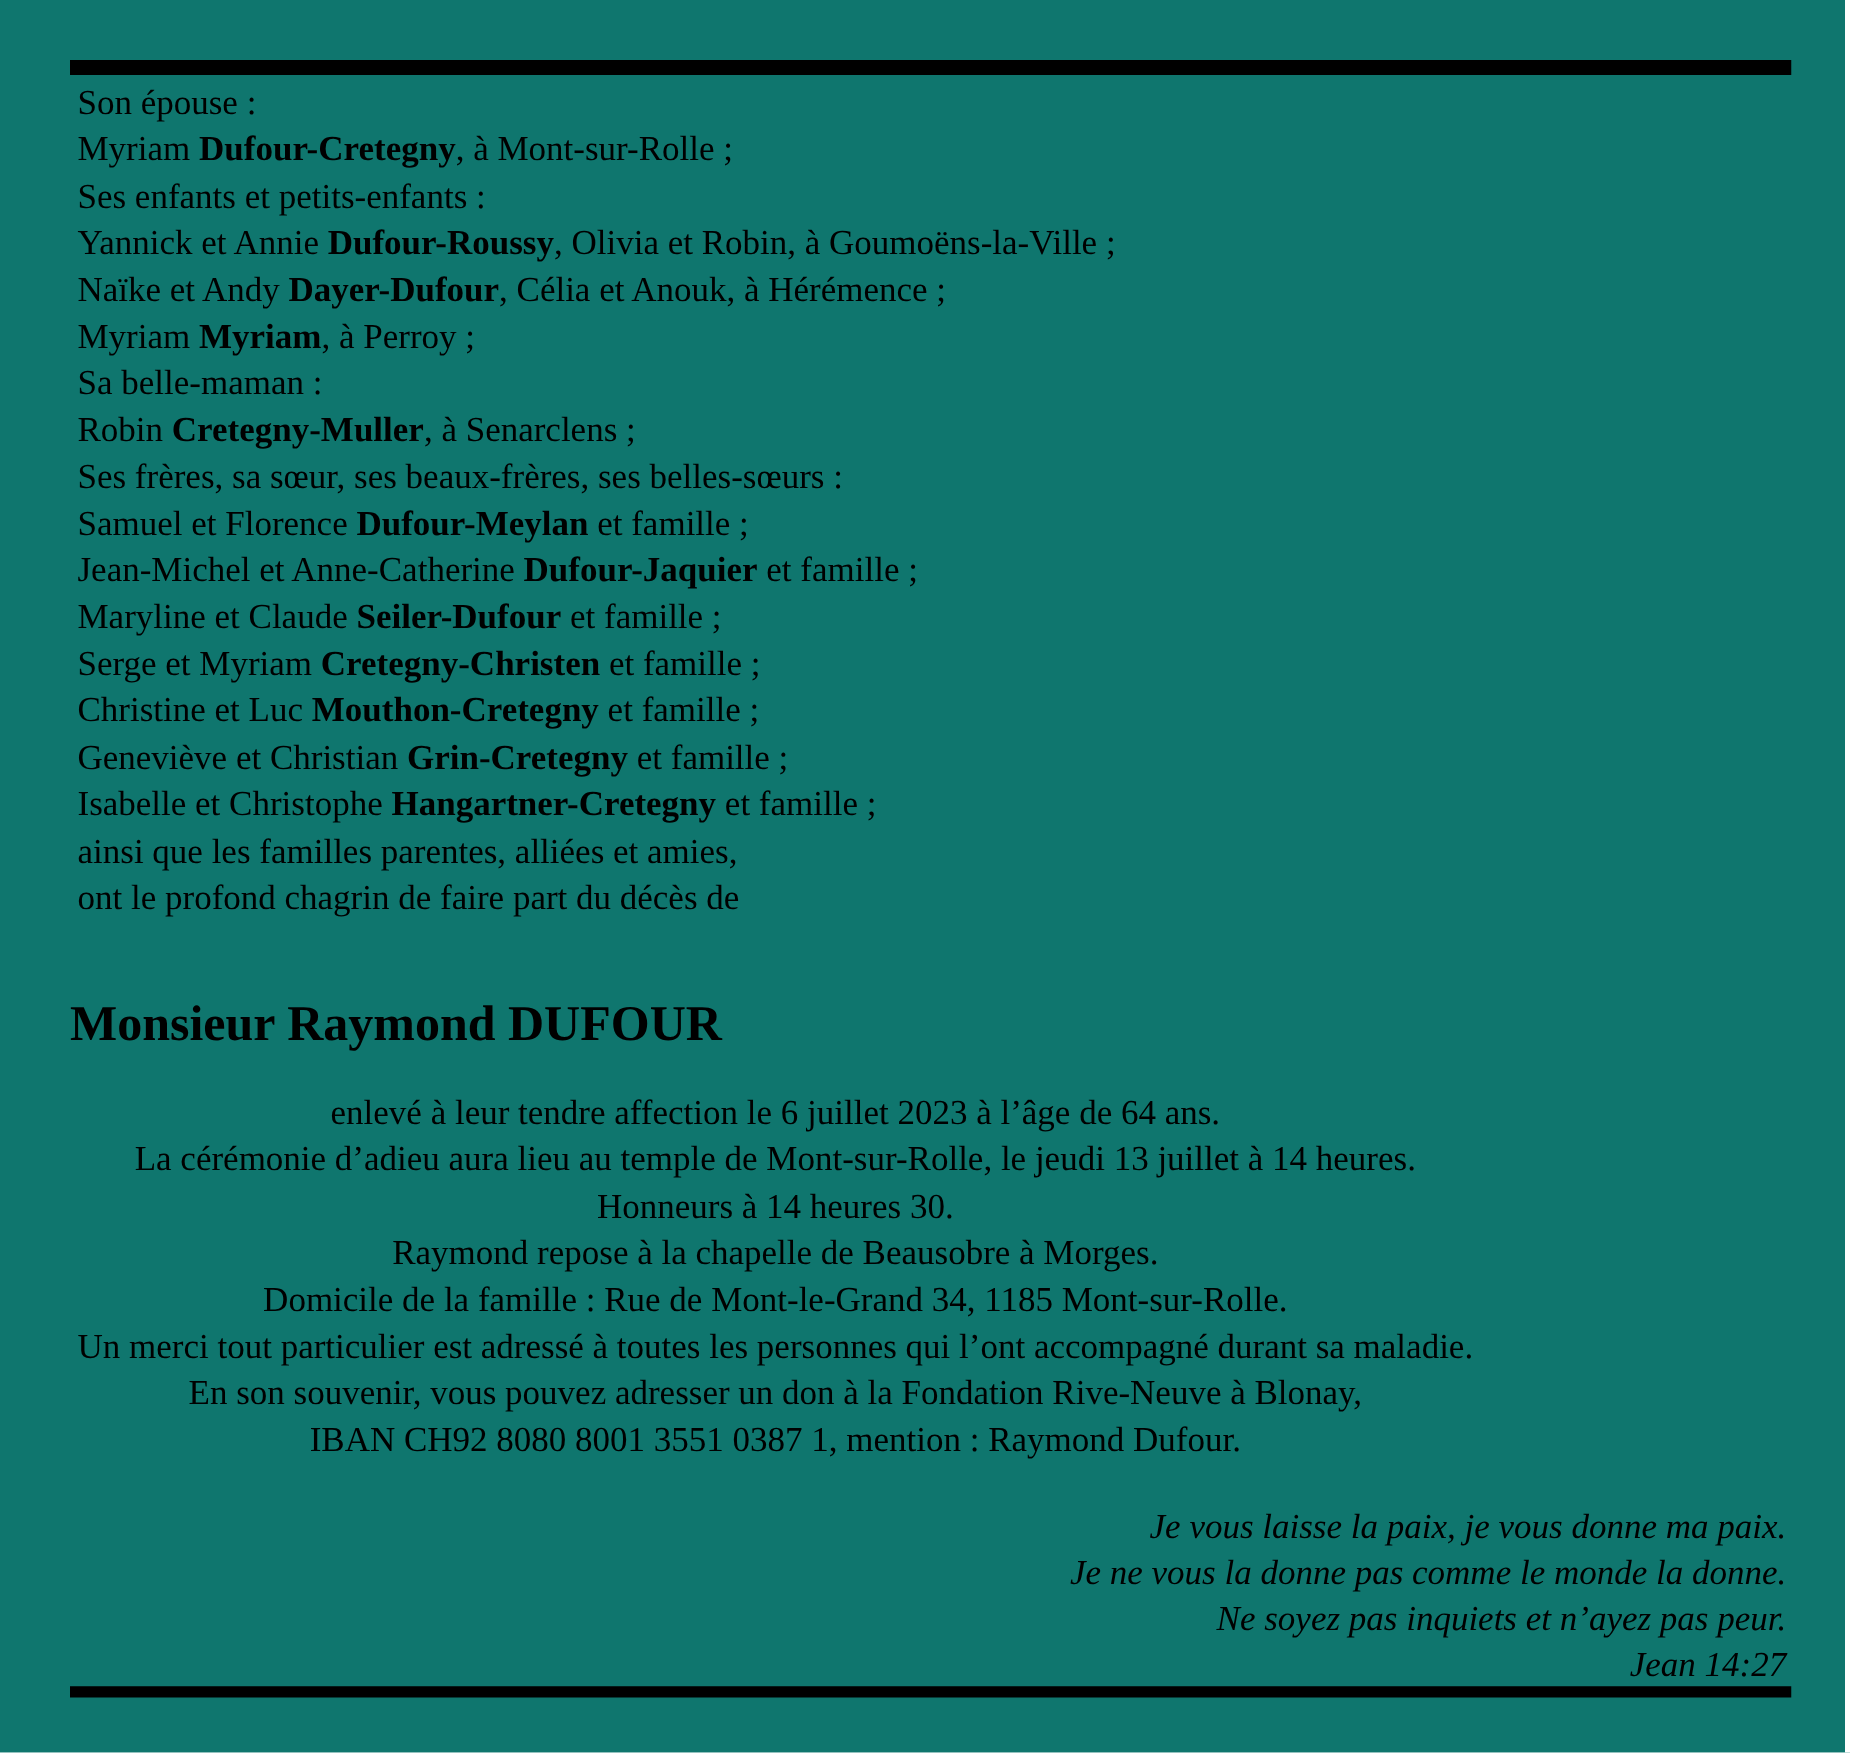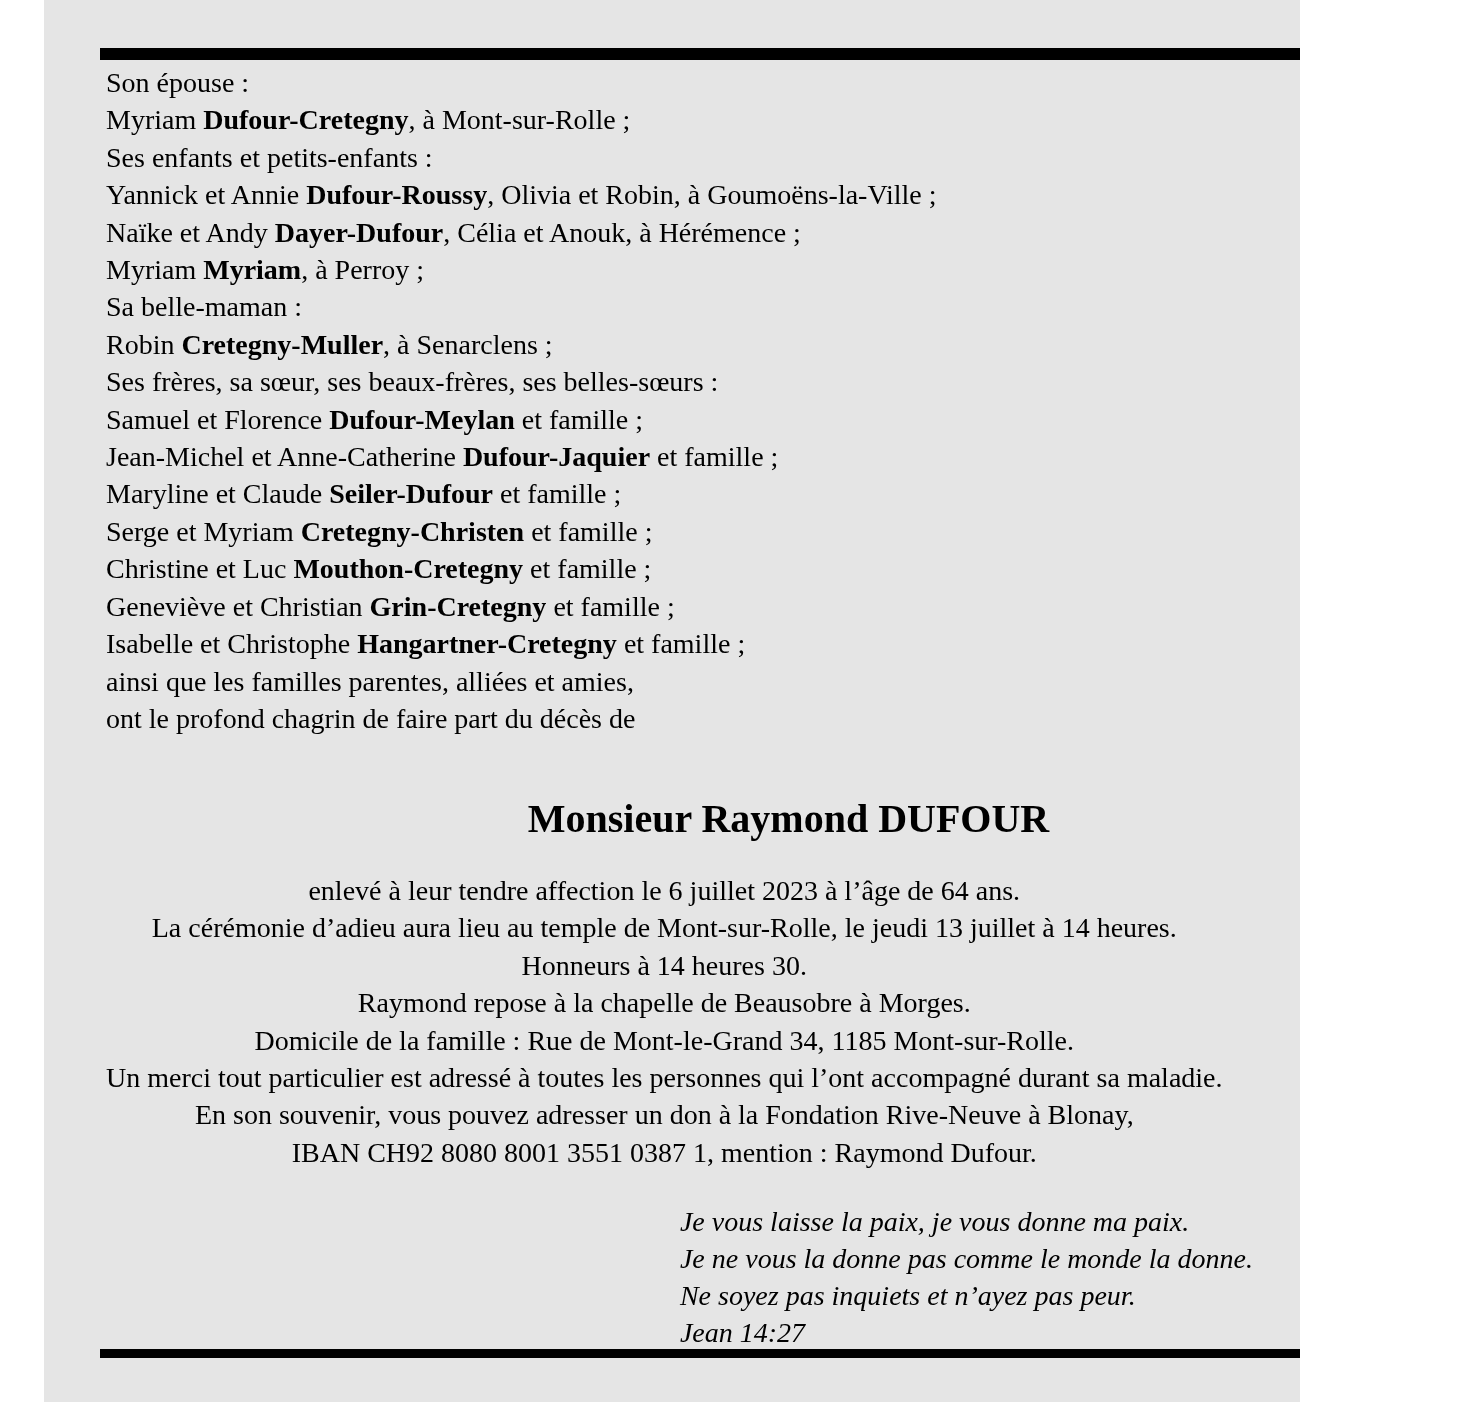--- a/index.html
+++ b/index.html
@@ -1,24 +1,23 @@
 <!DOCTYPE html>
 <html><head>
 <meta charset="utf-8">
 <style>
   html, body { margin: 0; padding: 0; background: #ffffff; }
   .page {
     position: relative;
-    width: 1256px;
+    width: 1476px;
     height: 1402px;
-    background: #e5e5e5;
+    background: #0f766e;
     color: #000000;
     font-family: "Liberation Serif", "DejaVu Serif", serif;
     overflow: hidden;
-    margin-left: 44px;
   }
   .rule {
     position: absolute;
     left: 56px;
     width: 1377px;
     background: #000000;
   }
   .rule-top { top: 48px; height: 12px; }
   .rule-bottom { top: 1349px; height: 9px; }
   .family-block {
@@ -29,42 +28,41 @@
     line-height: 37.4px;
     white-space: nowrap;
   }
   .family-block .b, .bold { font-weight: bold; }
   .title {
     position: absolute;
     left: 56px;
     top: 795px;
     width: 1377px;
     margin: 0;
-    text-align: center;
     font-size: 40px;
     font-weight: bold;
     white-space: nowrap;
   }
   .body-block {
     position: absolute;
     left: 62px;
     top: 872px;
     font-size: 28px;
     line-height: 37.4px;
     white-space: nowrap;
     text-align: center;
   }
   .quote-block {
     position: absolute;
     right: 47px;
     top: 1204px;
     font-size: 28px;
     line-height: 36.9px;
     font-style: italic;
-    text-align: left;
+    text-align: right;
     white-space: nowrap;
   }
 </style>
 </head>
 <body>
 
 <div class="page">
 
   <div class="rule rule-top"></div>
 

